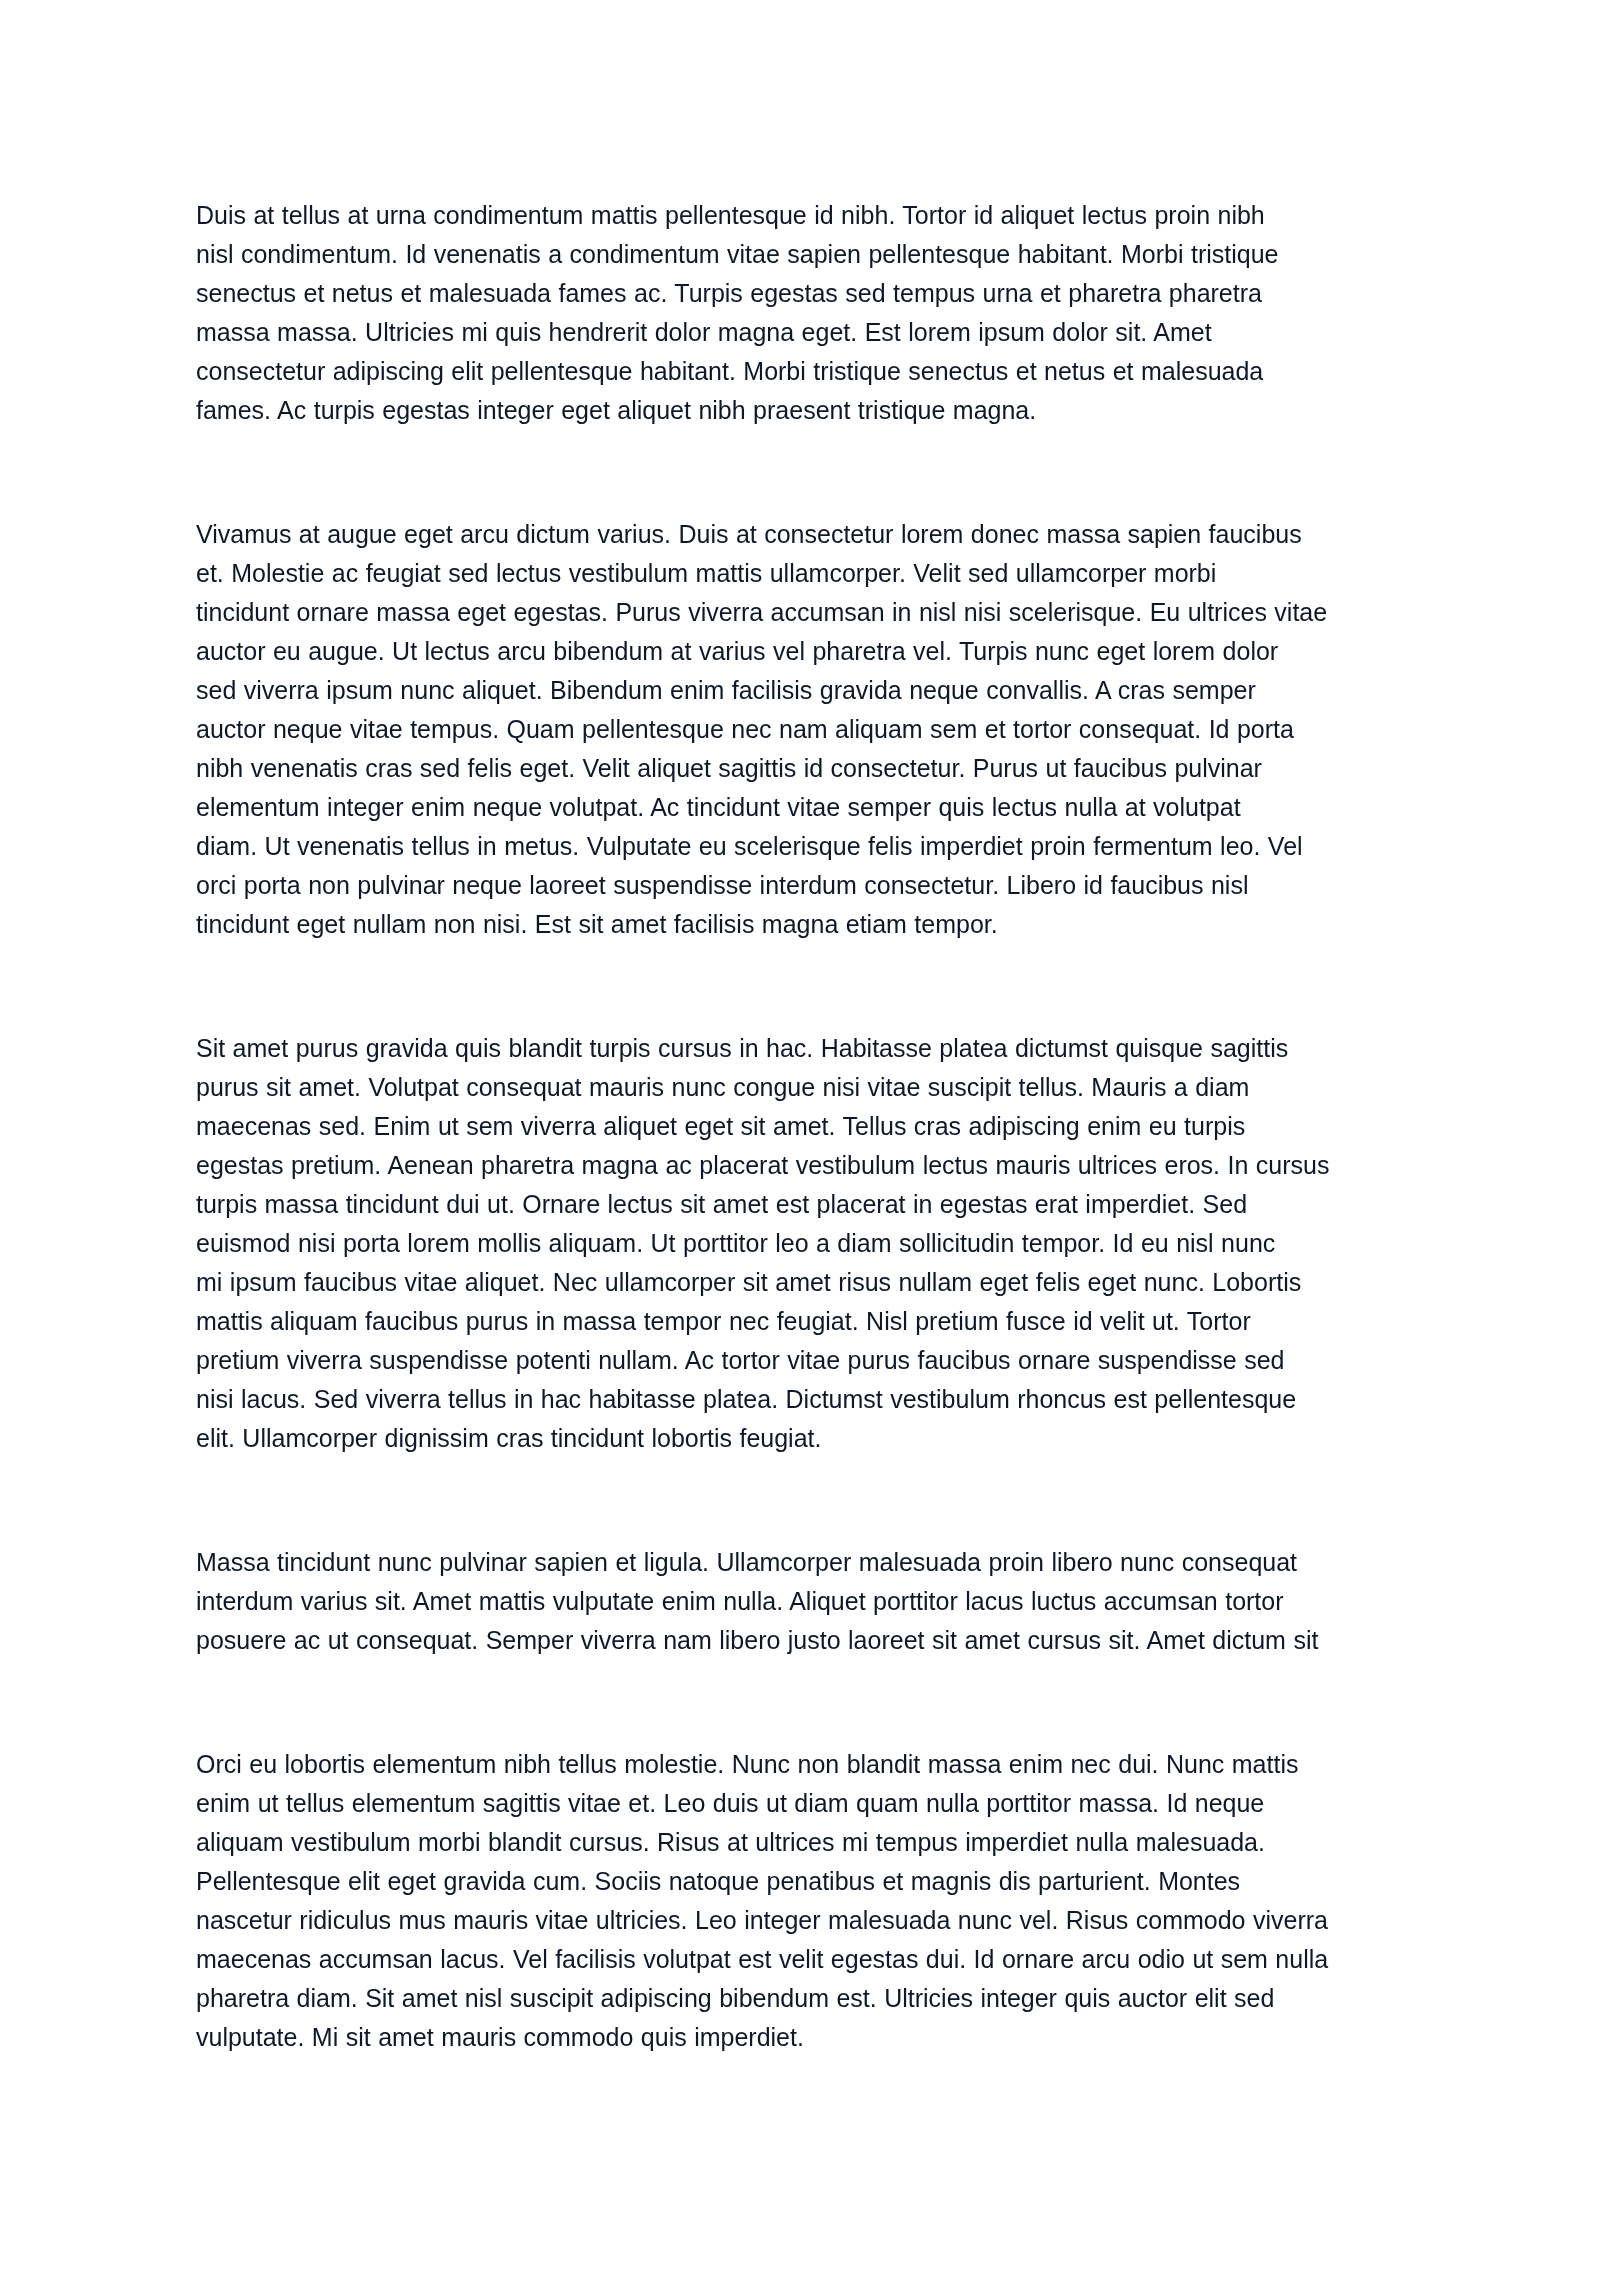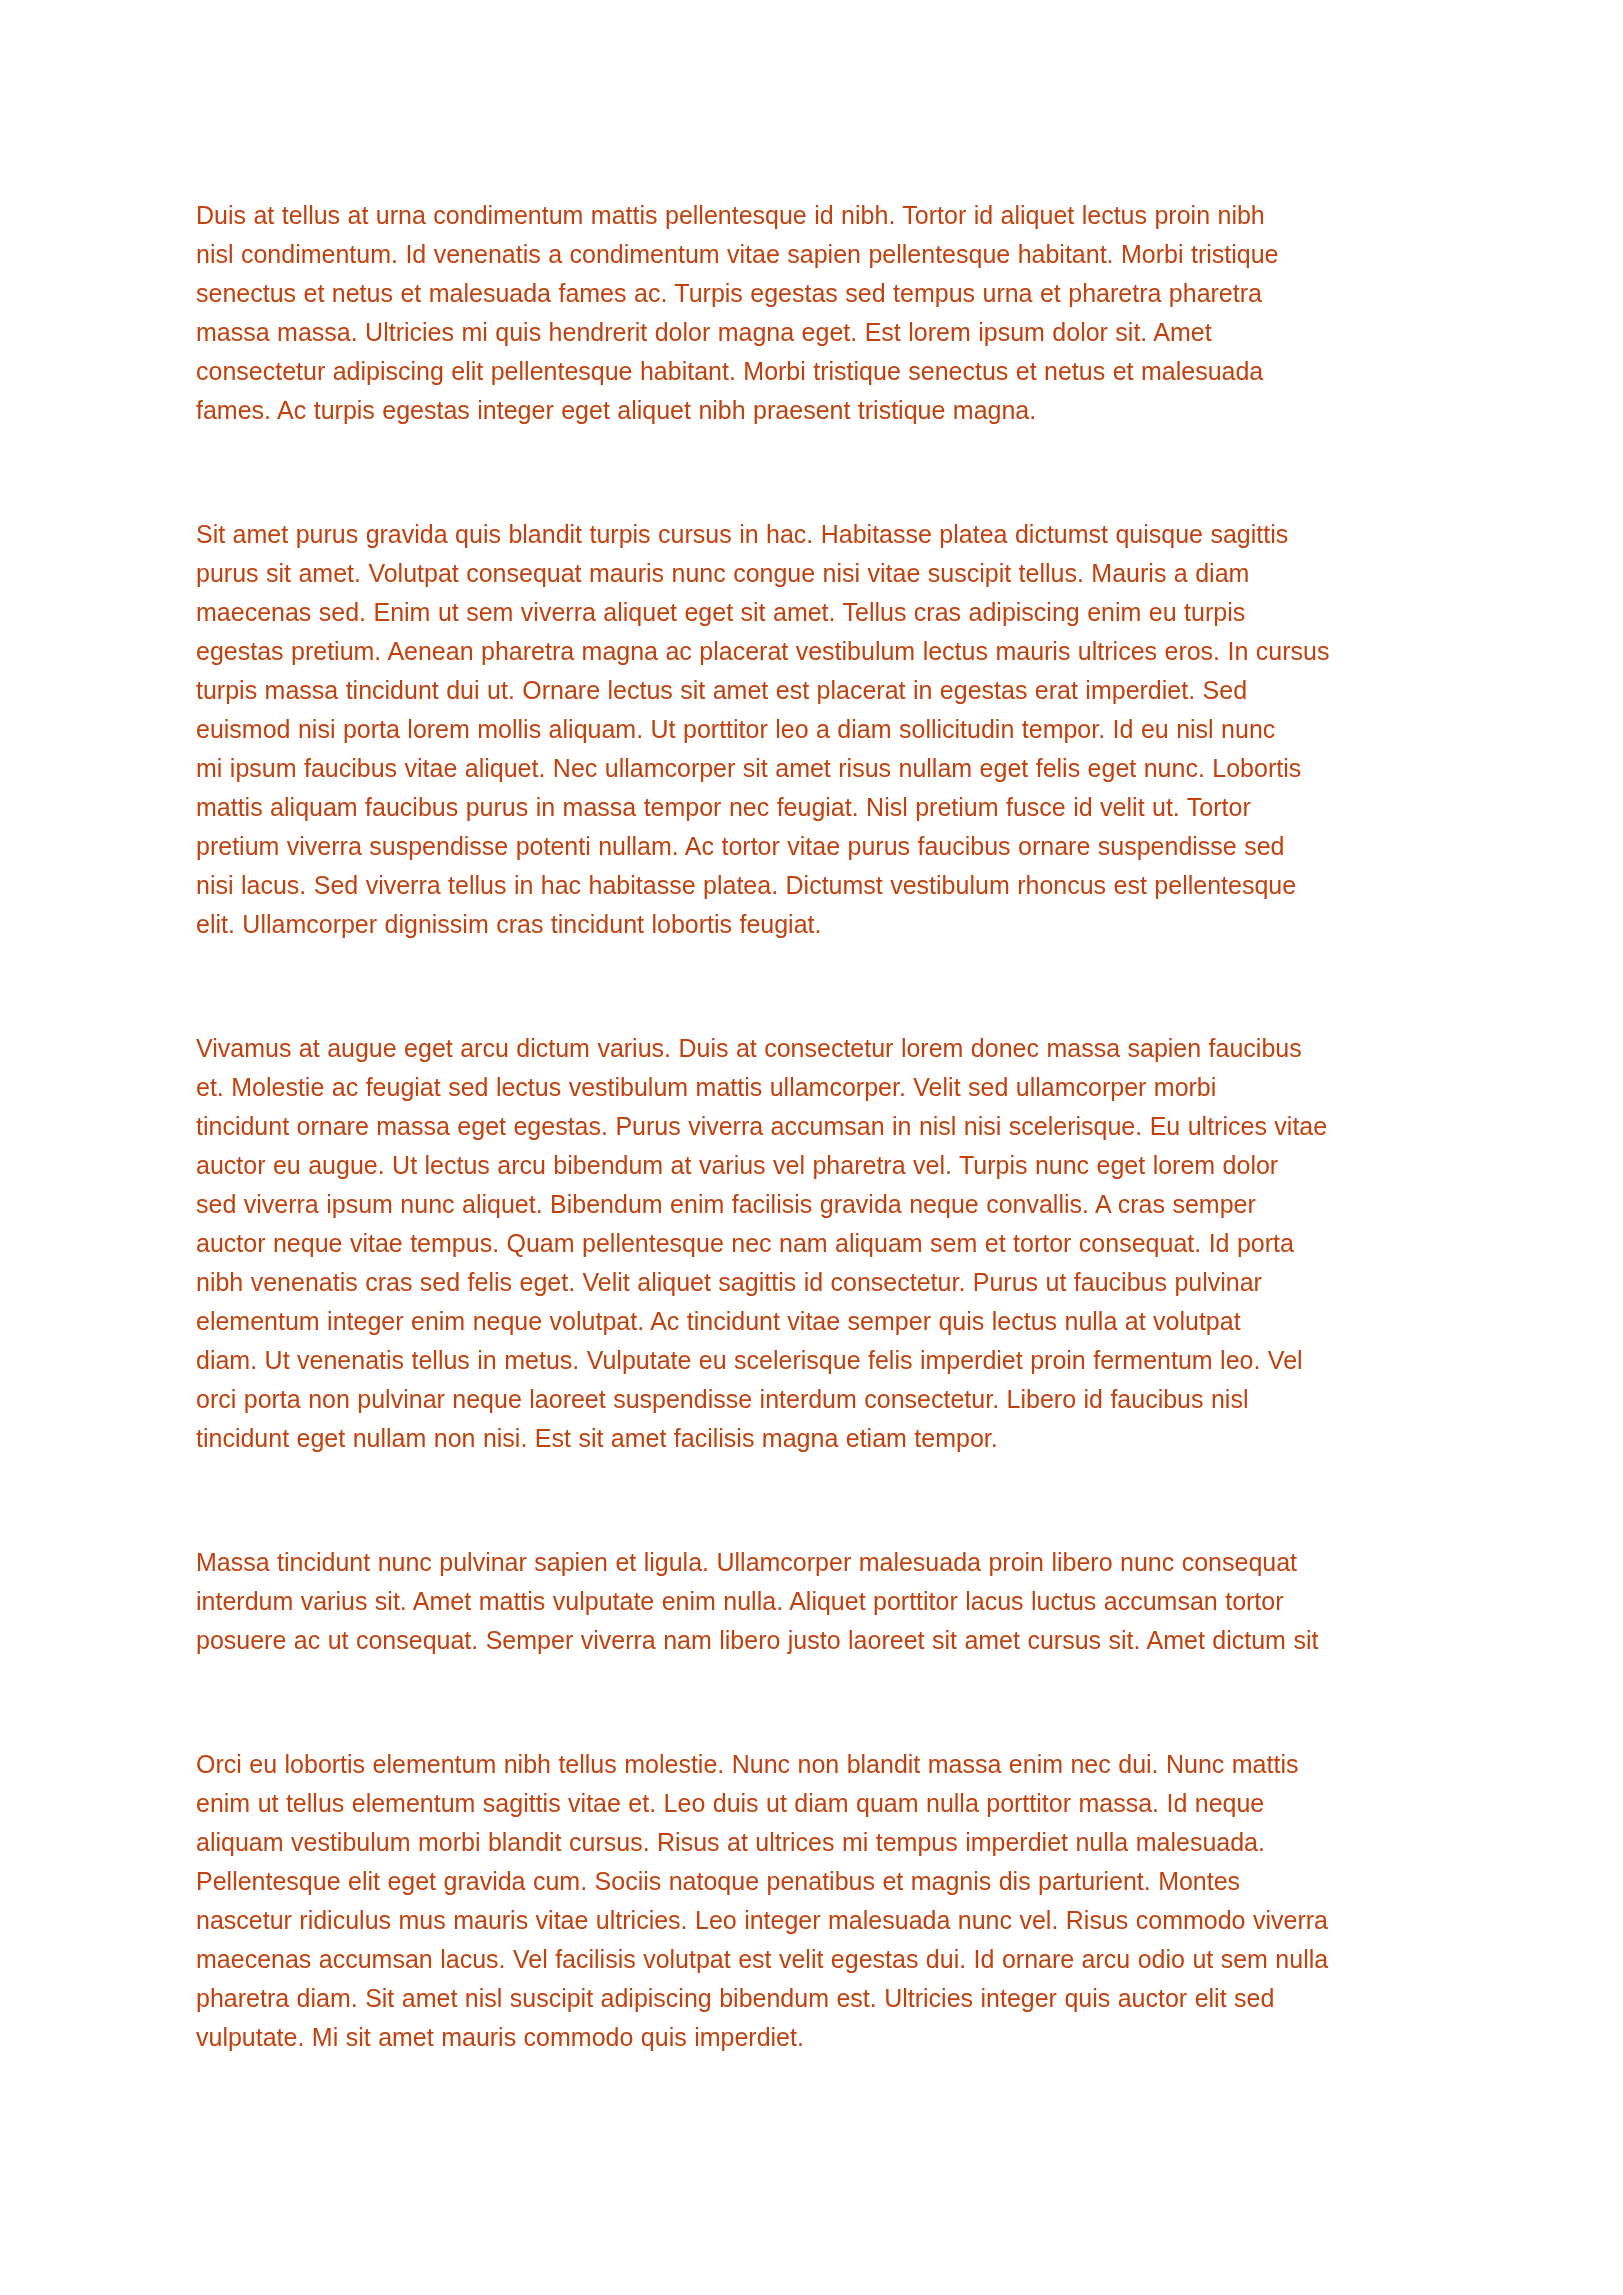--- a/index.html
+++ b/index.html
@@ -14,63 +14,63 @@
   }
   .page {
     box-sizing: border-box;
     width: 1623px;
     height: 2295px;
     padding: 196px 196px 131px 196px;
     background: #ffffff;
     font-family: "Liberation Sans", "DejaVu Sans", sans-serif;
     font-size: 25px;
     line-height: 39px;
-    color: #c2410c;
+    color: #0f172a;
     overflow: hidden;
   }
   .para {
     margin: 0 0 85px 0;
     white-space: pre-line;       
     text-align: left;
     letter-spacing: 0;
     word-spacing: 0.02em;
   }
 </style>
 </head>
 <body>
 
 <div class="page">
   <p class="para">Duis at tellus at urna condimentum mattis pellentesque id nibh. Tortor id aliquet lectus proin nibh
 nisl condimentum. Id venenatis a condimentum vitae sapien pellentesque habitant. Morbi tristique
 senectus et netus et malesuada fames ac. Turpis egestas sed tempus urna et pharetra pharetra
 massa massa. Ultricies mi quis hendrerit dolor magna eget. Est lorem ipsum dolor sit. Amet
 consectetur adipiscing elit pellentesque habitant. Morbi tristique senectus et netus et malesuada
 fames. Ac turpis egestas integer eget aliquet nibh praesent tristique magna.</p>
+  <p class="para">Vivamus at augue eget arcu dictum varius. Duis at consectetur lorem donec massa sapien faucibus
+et. Molestie ac feugiat sed lectus vestibulum mattis ullamcorper. Velit sed ullamcorper morbi
+tincidunt ornare massa eget egestas. Purus viverra accumsan in nisl nisi scelerisque. Eu ultrices vitae
+auctor eu augue. Ut lectus arcu bibendum at varius vel pharetra vel. Turpis nunc eget lorem dolor
+sed viverra ipsum nunc aliquet. Bibendum enim facilisis gravida neque convallis. A cras semper
+auctor neque vitae tempus. Quam pellentesque nec nam aliquam sem et tortor consequat. Id porta
+nibh venenatis cras sed felis eget. Velit aliquet sagittis id consectetur. Purus ut faucibus pulvinar
+elementum integer enim neque volutpat. Ac tincidunt vitae semper quis lectus nulla at volutpat
+diam. Ut venenatis tellus in metus. Vulputate eu scelerisque felis imperdiet proin fermentum leo. Vel
+orci porta non pulvinar neque laoreet suspendisse interdum consectetur. Libero id faucibus nisl
+tincidunt eget nullam non nisi. Est sit amet facilisis magna etiam tempor.</p>
   <p class="para">Sit amet purus gravida quis blandit turpis cursus in hac. Habitasse platea dictumst quisque sagittis
 purus sit amet. Volutpat consequat mauris nunc congue nisi vitae suscipit tellus. Mauris a diam
 maecenas sed. Enim ut sem viverra aliquet eget sit amet. Tellus cras adipiscing enim eu turpis
 egestas pretium. Aenean pharetra magna ac placerat vestibulum lectus mauris ultrices eros. In cursus
 turpis massa tincidunt dui ut. Ornare lectus sit amet est placerat in egestas erat imperdiet. Sed
 euismod nisi porta lorem mollis aliquam. Ut porttitor leo a diam sollicitudin tempor. Id eu nisl nunc
 mi ipsum faucibus vitae aliquet. Nec ullamcorper sit amet risus nullam eget felis eget nunc. Lobortis
 mattis aliquam faucibus purus in massa tempor nec feugiat. Nisl pretium fusce id velit ut. Tortor
 pretium viverra suspendisse potenti nullam. Ac tortor vitae purus faucibus ornare suspendisse sed
 nisi lacus. Sed viverra tellus in hac habitasse platea. Dictumst vestibulum rhoncus est pellentesque
 elit. Ullamcorper dignissim cras tincidunt lobortis feugiat.</p>
-  <p class="para">Vivamus at augue eget arcu dictum varius. Duis at consectetur lorem donec massa sapien faucibus
-et. Molestie ac feugiat sed lectus vestibulum mattis ullamcorper. Velit sed ullamcorper morbi
-tincidunt ornare massa eget egestas. Purus viverra accumsan in nisl nisi scelerisque. Eu ultrices vitae
-auctor eu augue. Ut lectus arcu bibendum at varius vel pharetra vel. Turpis nunc eget lorem dolor
-sed viverra ipsum nunc aliquet. Bibendum enim facilisis gravida neque convallis. A cras semper
-auctor neque vitae tempus. Quam pellentesque nec nam aliquam sem et tortor consequat. Id porta
-nibh venenatis cras sed felis eget. Velit aliquet sagittis id consectetur. Purus ut faucibus pulvinar
-elementum integer enim neque volutpat. Ac tincidunt vitae semper quis lectus nulla at volutpat
-diam. Ut venenatis tellus in metus. Vulputate eu scelerisque felis imperdiet proin fermentum leo. Vel
-orci porta non pulvinar neque laoreet suspendisse interdum consectetur. Libero id faucibus nisl
-tincidunt eget nullam non nisi. Est sit amet facilisis magna etiam tempor.</p>
   <p class="para">Massa tincidunt nunc pulvinar sapien et ligula. Ullamcorper malesuada proin libero nunc consequat
 interdum varius sit. Amet mattis vulputate enim nulla. Aliquet porttitor lacus luctus accumsan tortor
 posuere ac ut consequat. Semper viverra nam libero justo laoreet sit amet cursus sit. Amet dictum sit</p>
   <p class="para">Orci eu lobortis elementum nibh tellus molestie. Nunc non blandit massa enim nec dui. Nunc mattis
 enim ut tellus elementum sagittis vitae et. Leo duis ut diam quam nulla porttitor massa. Id neque
 aliquam vestibulum morbi blandit cursus. Risus at ultrices mi tempus imperdiet nulla malesuada.
 Pellentesque elit eget gravida cum. Sociis natoque penatibus et magnis dis parturient. Montes
 nascetur ridiculus mus mauris vitae ultricies. Leo integer malesuada nunc vel. Risus commodo viverra
 maecenas accumsan lacus. Vel facilisis volutpat est velit egestas dui. Id ornare arcu odio ut sem nulla
 pharetra diam. Sit amet nisl suscipit adipiscing bibendum est. Ultricies integer quis auctor elit sed

